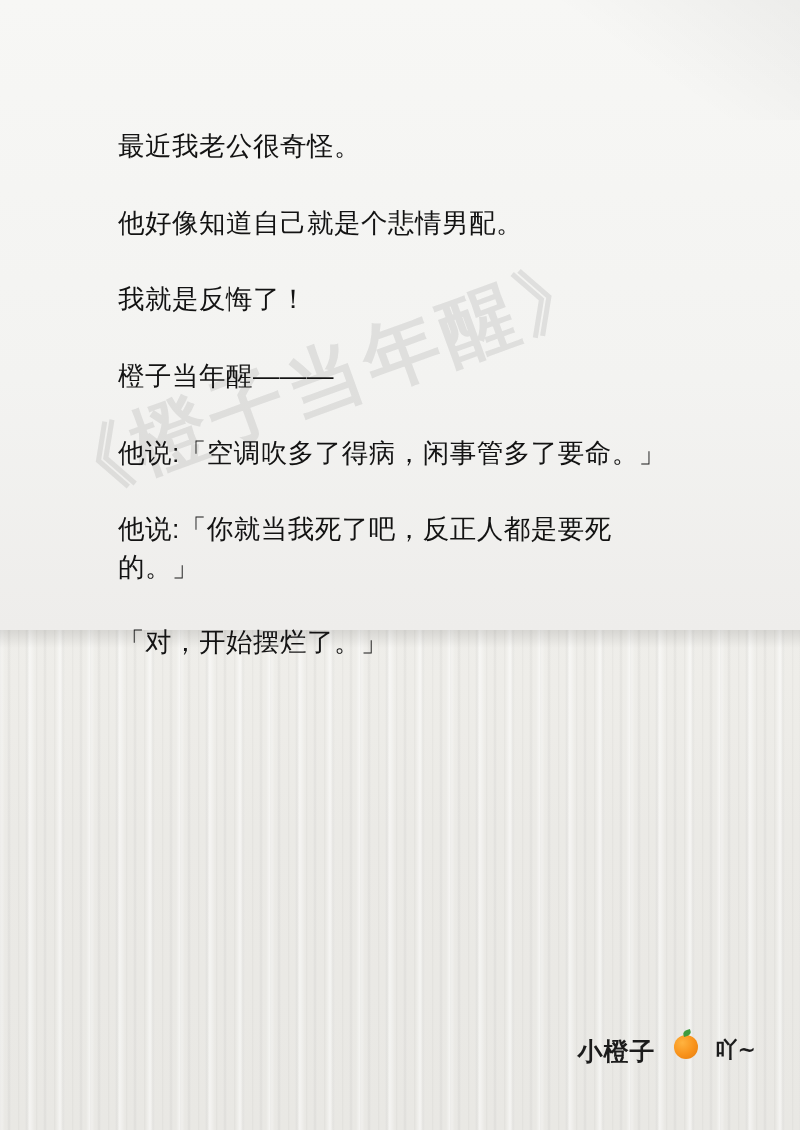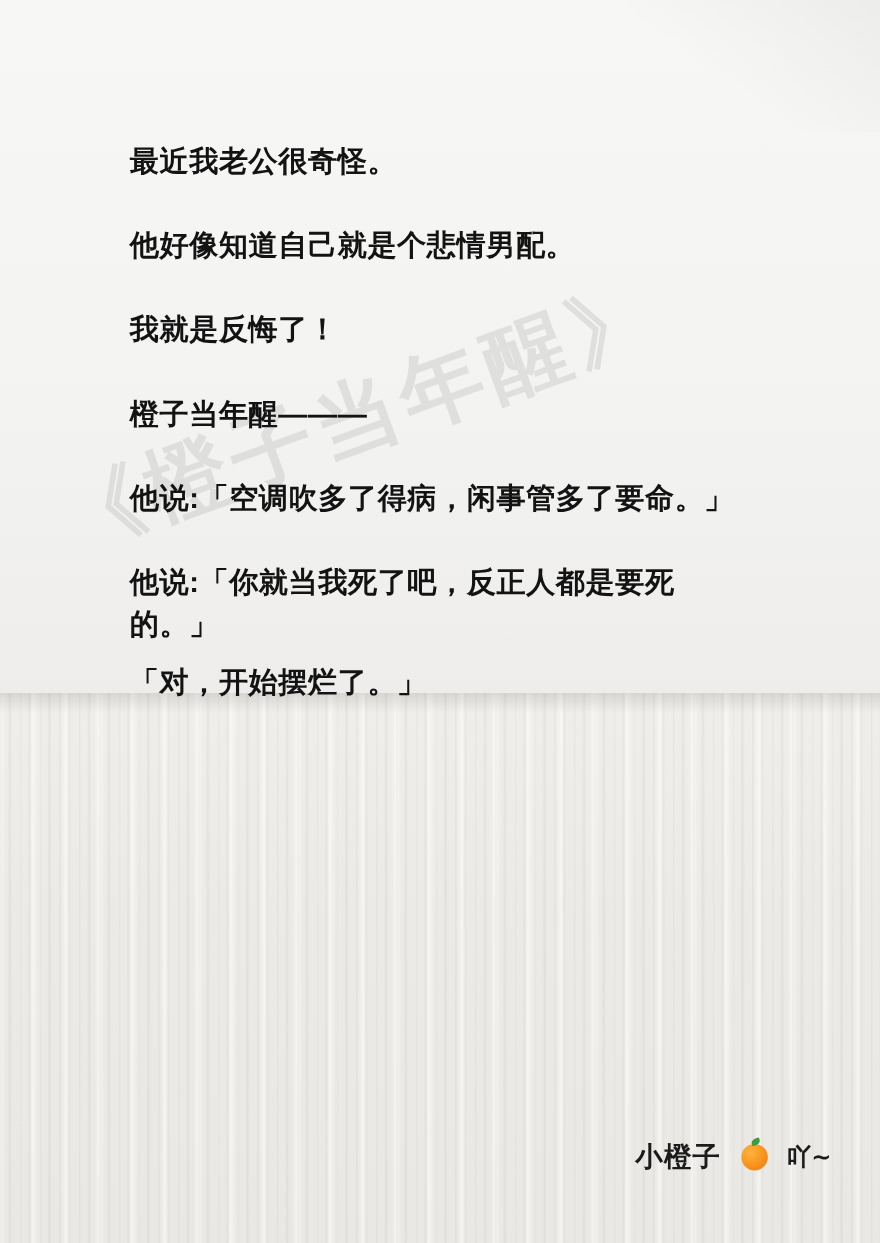--- a/index.html
+++ b/index.html
@@ -87,38 +87,38 @@
   .content {
     position: absolute;
     left: 118px;
     top: 128px;
     width: 570px;
   }
 
   .para {
     font-size: 26.5px;
     line-height: 1.42;
-    font-weight: 700;
+    font-weight: 400;
     color: #131313;
     margin: 0 0 39px 0;
     letter-spacing: 0.5px;
     text-align: left;
   }
   .para:last-child { margin-bottom: 0; }
 
   .para.p5 { }
-  .para.p7 { margin-bottom: 16px; }
+  .para.p7 { margin-bottom: 38px; }
 
   
   .signature {
     position: absolute;
     right: 44px;
     bottom: 62px;
     display: flex;
-    align-items: center;
+    align-items: flex-start;
     gap: 16px;
   }
   .sig-text {
     font-family: "DejaVu Sans", sans-serif;
     font-size: 25px;
     font-weight: 700;
     color: #1b1b1b;
     letter-spacing: 1px;
   }
   .sig-orange {

